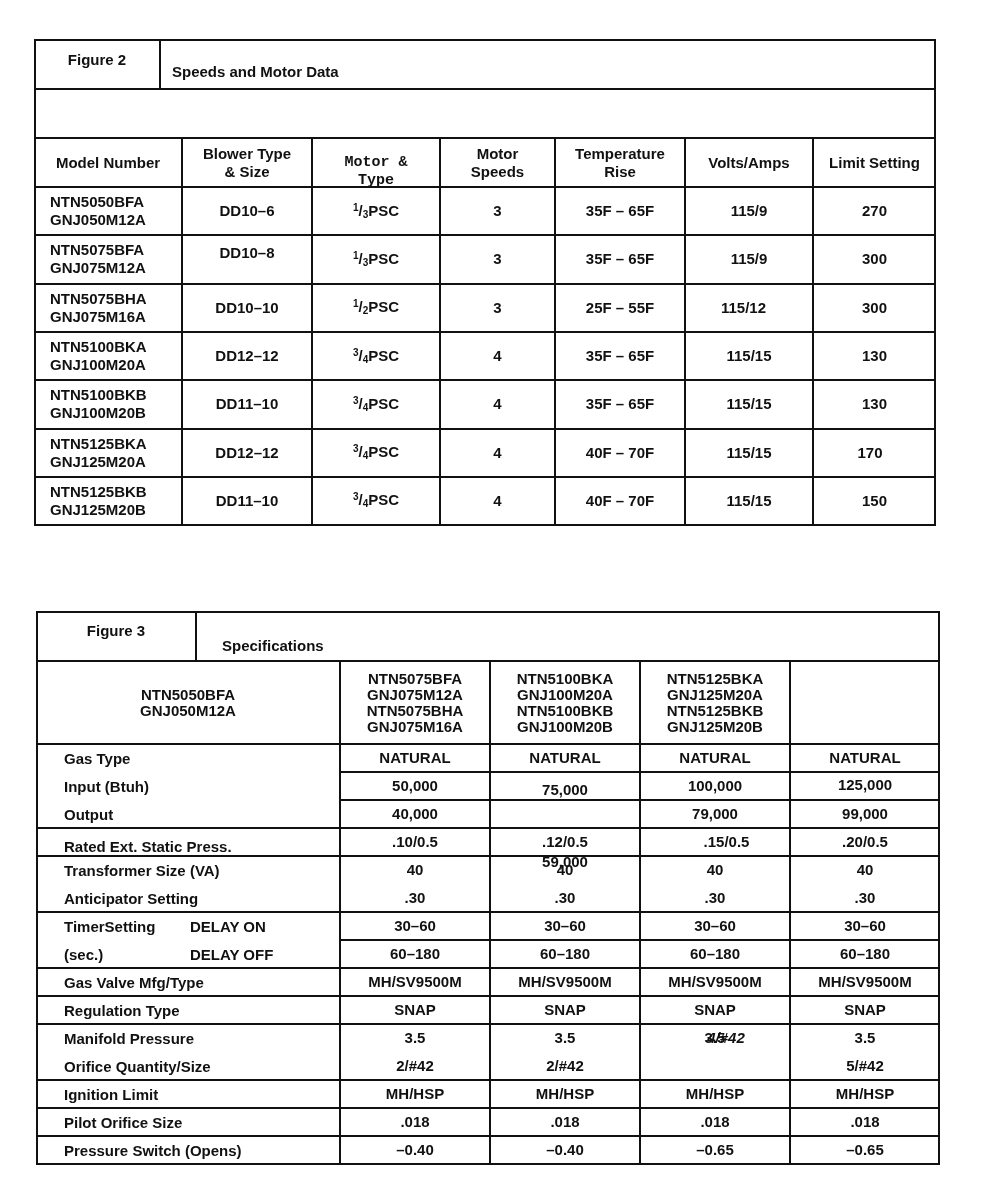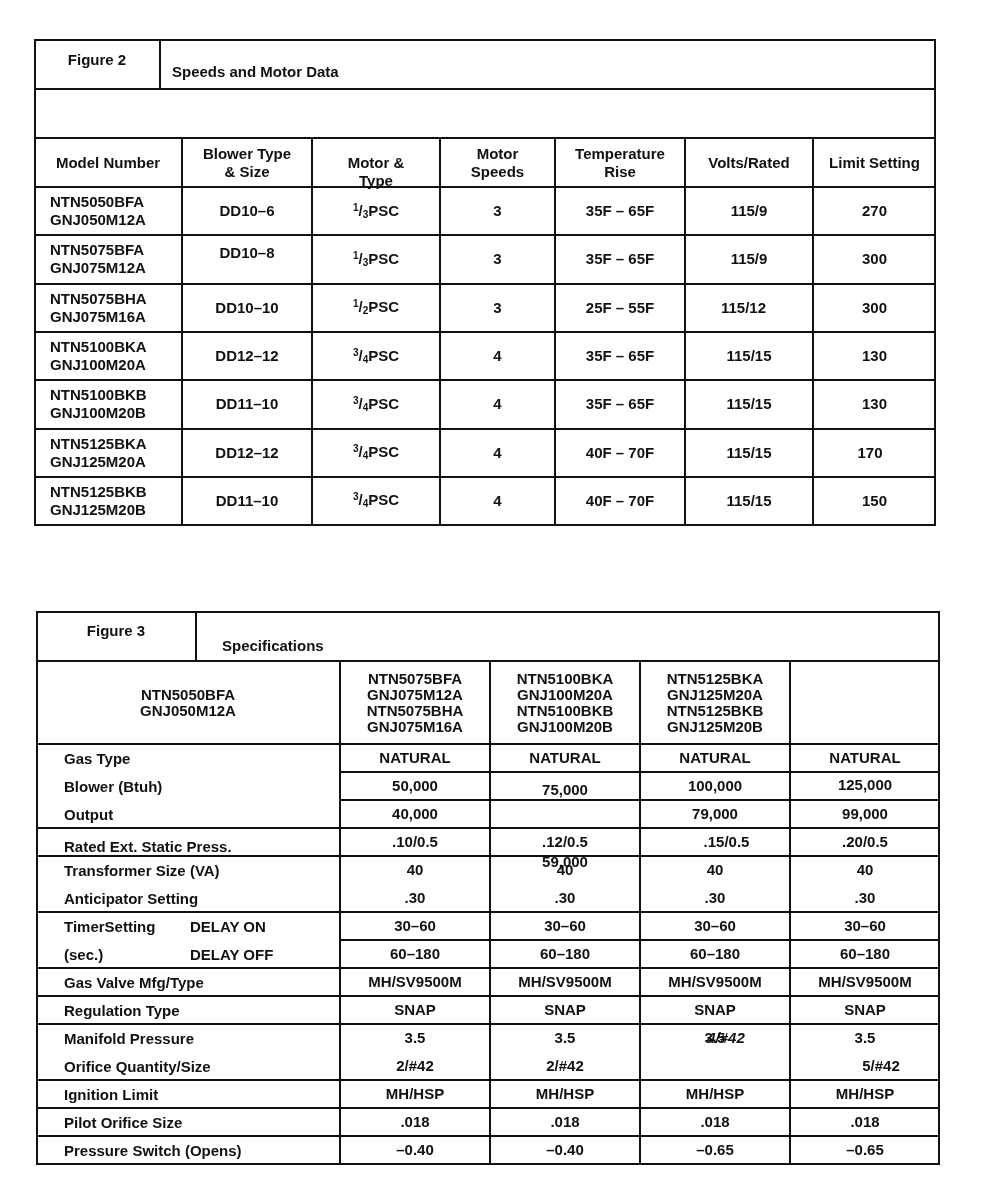--- a/index.html
+++ b/index.html
@@ -27,27 +27,27 @@
     <div class="lbl" style="left: 172px; top: 51px; height: 40px;">Speeds and Motor Data</div>
     <div class="vl" style="left: 181px; top: 138px; height: 387.1px;"></div>
     <div class="vl" style="left: 311px; top: 138px; height: 387.1px;"></div>
     <div class="vl" style="left: 439px; top: 138px; height: 387.1px;"></div>
     <div class="vl" style="left: 554px; top: 138px; height: 387.1px;"></div>
     <div class="vl" style="left: 684px; top: 138px; height: 387.1px;"></div>
     <div class="vl" style="left: 812px; top: 138px; height: 387.1px;"></div>
     <div class="cell" style="left: 34px; top: 138px; width: 148px; height: 49px;">Model Number</div>
     <div class="cell" style="left: 182px; top: 138px; width: 130px; height: 49px;">Blower Type
 &amp; Size</div>
-    <div class="cell" style="left: 312px; top: 138px; width: 128px; height: 67px;">Motor   &amp;
+    <div class="cell" style="left: 312px; top: 138px; width: 128px; height: 67px; font-family: Liberation Mono, monospace;">Motor   &amp;
 Type</div>
     <div class="cell" style="left: 440px; top: 138px; width: 115px; height: 49px;">Motor
 Speeds</div>
     <div class="cell" style="left: 555px; top: 138px; width: 130px; height: 49px;">Temperature
 Rise</div>
-    <div class="cell" style="left: 685px; top: 138px; width: 128px; height: 49px;">Volts/Rated</div>
+    <div class="cell" style="left: 685px; top: 138px; width: 128px; height: 49px;">Volts/Amps</div>
     <div class="cell" style="left: 813px; top: 138px; width: 123px; height: 49px;">Limit Setting</div>
     <div class="cell" style="left: 34px; top: 187px; width: 148px; height: 48.3px; justify-content: flex-start; padding-left: 16px; box-sizing: border-box; text-align: left;">NTN5050BFA
 GNJ050M12A</div>
     <div class="cell" style="left: 182px; top: 187px; width: 130px; height: 48.3px;">DD10–6</div>
     <div class="cell" style="left: 312px; top: 187px; width: 128px; height: 48.3px;"><span><sup class="f">1</sup>/<sub class="f">3</sub><span>PSC</span></span></div>
     <div class="cell" style="left: 440px; top: 187px; width: 115px; height: 48.3px;">3</div>
     <div class="cell" style="left: 555px; top: 187px; width: 130px; height: 48.3px;">35F – 65F</div>
     <div class="cell" style="left: 685px; top: 187px; width: 128px; height: 48.3px;">115/9</div>
     <div class="cell" style="left: 813px; top: 187px; width: 123px; height: 48.3px;">270</div>
     <div class="hl" style="left: 34px; top: 234.3px; width: 902px;"></div>
@@ -147,21 +147,21 @@
     <div class="hl" style="left: 340px; top: 995px; width: 600px;"></div>
     <div class="hl" style="left: 340px; top: 1023px; width: 600px;"></div>
     <div class="hl" style="left: 340px; top: 1079px; width: 600px;"></div>
     <div class="hl" style="left: 340px; top: 1107px; width: 600px;"></div>
     <div class="hl" style="left: 340px; top: 1135px; width: 600px;"></div>
     <div class="lbl" style="left: 64px; top: 744px; height: 28px;">Gas Type</div>
     <div class="cell" style="left: 340px; top: 744px; width: 150px; height: 28px;">NATURAL</div>
     <div class="cell" style="left: 490px; top: 744px; width: 150px; height: 28px;">NATURAL</div>
     <div class="cell" style="left: 640px; top: 744px; width: 150px; height: 28px;">NATURAL</div>
     <div class="cell" style="left: 790px; top: 744px; width: 150px; height: 28px;">NATURAL</div>
-    <div class="lbl" style="left: 64px; top: 772px; height: 28px;">Blower (Btuh)</div>
+    <div class="lbl" style="left: 64px; top: 772px; height: 28px;">Input (Btuh)</div>
     <div class="cell" style="left: 340px; top: 772px; width: 150px; height: 28px;">50,000</div>
     <div class="cell" style="left: 490px; top: 772px; width: 150px; height: 35px;">75,000</div>
     <div class="cell" style="left: 640px; top: 772px; width: 150px; height: 28px;">100,000</div>
     <div class="cell" style="left: 790px; top: 772px; width: 150px; height: 25px;">125,000</div>
     <div class="lbl" style="left: 64px; top: 800px; height: 28px;">Output</div>
     <div class="cell" style="left: 340px; top: 800px; width: 150px; height: 28px;">40,000</div>
     <div class="cell" style="left: 490px; top: 800px; width: 150px; height: 28px; margin-top: 48px;">59,000</div>
     <div class="cell" style="left: 640px; top: 800px; width: 150px; height: 28px;">79,000</div>
     <div class="cell" style="left: 790px; top: 800px; width: 150px; height: 28px;">99,000</div>
     <div class="lbl" style="left: 64px; top: 832px; height: 28px;">Rated Ext. Static Press.</div>
@@ -203,21 +203,21 @@
     <div class="cell" style="left: 790px; top: 996px; width: 150px; height: 28px;">SNAP</div>
     <div class="lbl" style="left: 64px; top: 1024px; height: 28px;">Manifold Pressure</div>
     <div class="cell" style="left: 340px; top: 1024px; width: 150px; height: 28px;">3.5</div>
     <div class="cell" style="left: 490px; top: 1024px; width: 150px; height: 28px;">3.5</div>
     <div class="cell" style="left: 640px; top: 1024px; width: 150px; height: 28px;">3.5</div>
     <div class="cell" style="left: 790px; top: 1024px; width: 150px; height: 28px;">3.5</div>
     <div class="lbl" style="left: 64px; top: 1052px; height: 28px;">Orifice Quantity/Size</div>
     <div class="cell" style="left: 340px; top: 1052px; width: 150px; height: 28px;">2/#42</div>
     <div class="cell" style="left: 490px; top: 1052px; width: 150px; height: 28px;">2/#42</div>
     <div class="cell" style="left: 640px; top: 1024px; width: 172px; height: 28px; font-style: italic;">4/#42</div>
-    <div class="cell" style="left: 790px; top: 1052px; width: 150px; height: 28px; padding-left: 16px;">5/#42</div>
+    <div class="cell" style="left: 790px; top: 1052px; width: 150px; height: 28px;">5/#42</div>
     <div class="lbl" style="left: 64px; top: 1080px; height: 28px;">Ignition Limit</div>
     <div class="cell" style="left: 340px; top: 1080px; width: 150px; height: 28px;">MH/HSP</div>
     <div class="cell" style="left: 490px; top: 1080px; width: 150px; height: 28px;">MH/HSP</div>
     <div class="cell" style="left: 640px; top: 1080px; width: 150px; height: 28px;">MH/HSP</div>
     <div class="cell" style="left: 790px; top: 1080px; width: 150px; height: 28px;">MH/HSP</div>
     <div class="lbl" style="left: 64px; top: 1108px; height: 28px;">Pilot Orifice Size</div>
     <div class="cell" style="left: 340px; top: 1108px; width: 150px; height: 28px;">.018</div>
     <div class="cell" style="left: 490px; top: 1108px; width: 150px; height: 28px;">.018</div>
     <div class="cell" style="left: 640px; top: 1108px; width: 150px; height: 28px;">.018</div>
     <div class="cell" style="left: 790px; top: 1108px; width: 150px; height: 28px;">.018</div>

